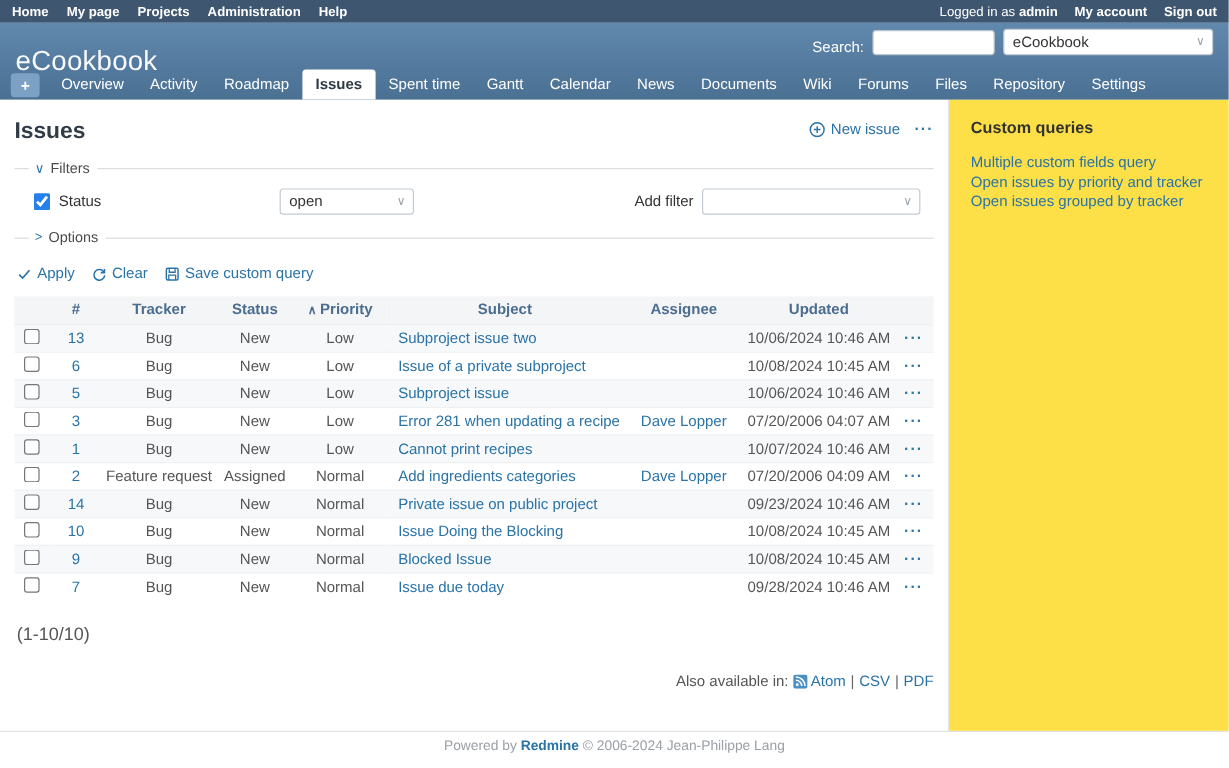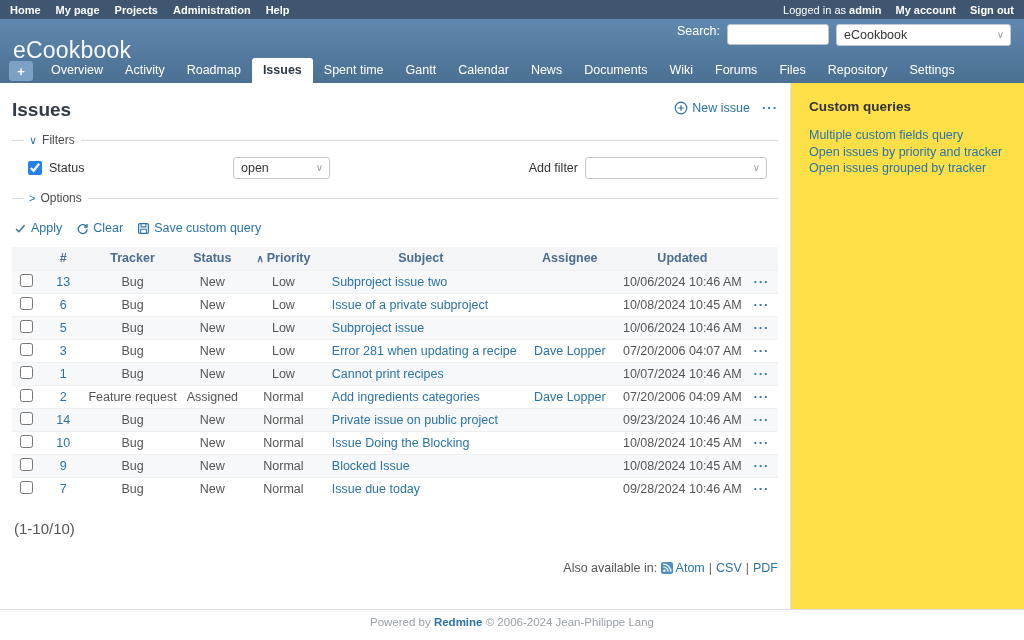--- a/index.html
+++ b/index.html
@@ -27,21 +27,21 @@
   #header {
     height:64px; position:relative;
     background:linear-gradient(180deg,#6189ad 0%, #547b9f 55%, #4a7092 100%);
   }
   #app-title {
     position:absolute; left:13px; top:18px;
     color:#f7f9fb; font-size:23px; font-weight:500; letter-spacing:0.2px;
   }
   #quick-search {
     position:absolute; right:13px; top:5px;
-    display:flex; align-items:flex-start; gap:7px;
+    display:flex; align-items:flex-end; gap:7px;
     color:#fff; font-size:12.5px;
   }
   #quick-search input {
     width:102px; height:21px; border:1px solid #b9c4cd; border-radius:3px;
     font-family:inherit; font-size:12px; padding:0 4px;
   }
   .selectwrap { position:relative; background:#fff; border:1px solid #c3cad1; border-radius:3px; height:22px; display:flex; align-items:center; }
   .selectwrap select {
     appearance:none; -webkit-appearance:none; border:0; background:transparent; width:100%;
     font-family:inherit; font-size:12.5px; color:#333; padding:0 20px 0 7px; height:20px; outline:none;
@@ -83,21 +83,21 @@
 
   .legend-row { display:flex; align-items:center; font-size:12px; color:#4a4a4a; margin:4px 0 2px; }
   .legend-row .pre-line { width:12px; height:1px; background:#d9dde0; }
   .legend-row .post-line { flex:1; height:1px; background:#d9dde0; }
   .legend-row .legend-label { display:flex; align-items:center; gap:5px; padding:0 6px 0 5px; cursor:pointer; }
   .legend-row .tog { color:#2a73a7; font-size:11px; }
 
   .filter-row { display:flex; align-items:center; margin:10px 0 12px 16px; font-size:12.5px; padding-right:11px; }
   .filter-status { display:flex; align-items:center; gap:7px; width:205px; }
   .filter-status input { width:14px; height:14px; accent-color:#2680eb; margin:0; }
-  #status-select { width:97px; }
+  #status-select { width:112px; }
   .filter-spacer { flex:1; }
   .addfilter-label { margin-right:7px; color:#333; }
   #add-filter-select { width:182px; }
 
   .options-block { margin-bottom:14px; }
 
   .buttons-row { display:flex; align-items:center; gap:14px; margin:16px 0 12px 2px; font-size:12.5px; }
   .buttons-row .btn-link { display:flex; align-items:center; gap:4px; }
   .icon-svg { display:inline-block; vertical-align:middle; }
 

